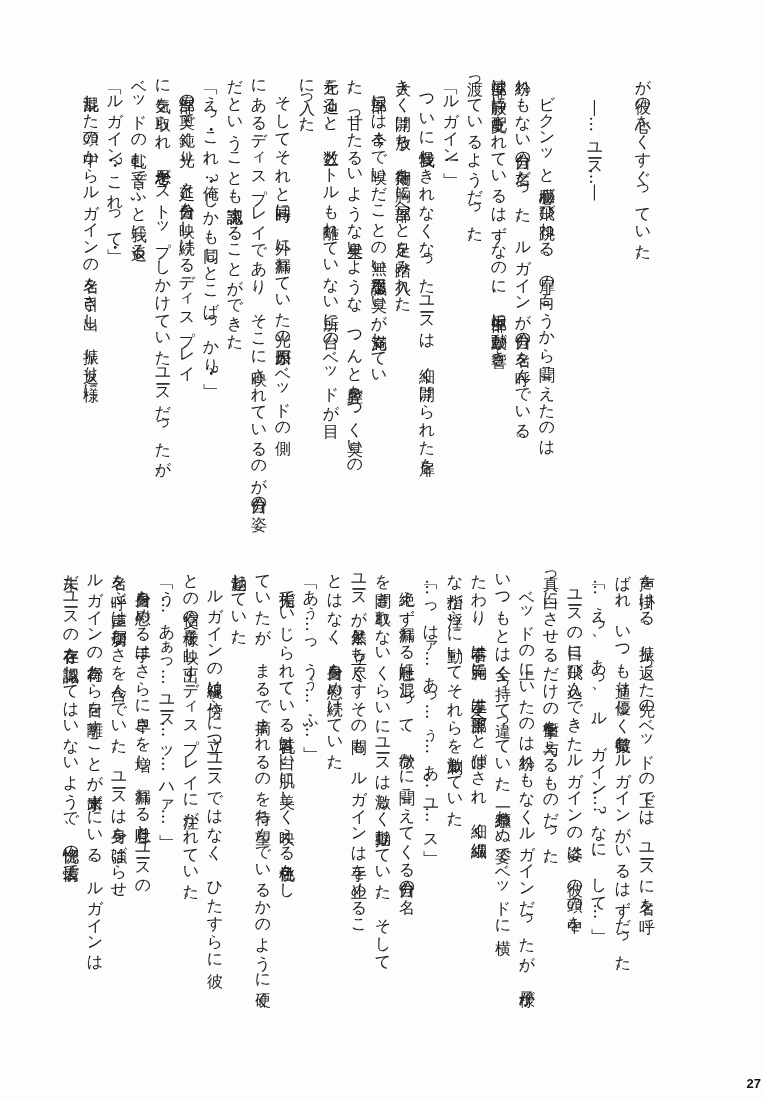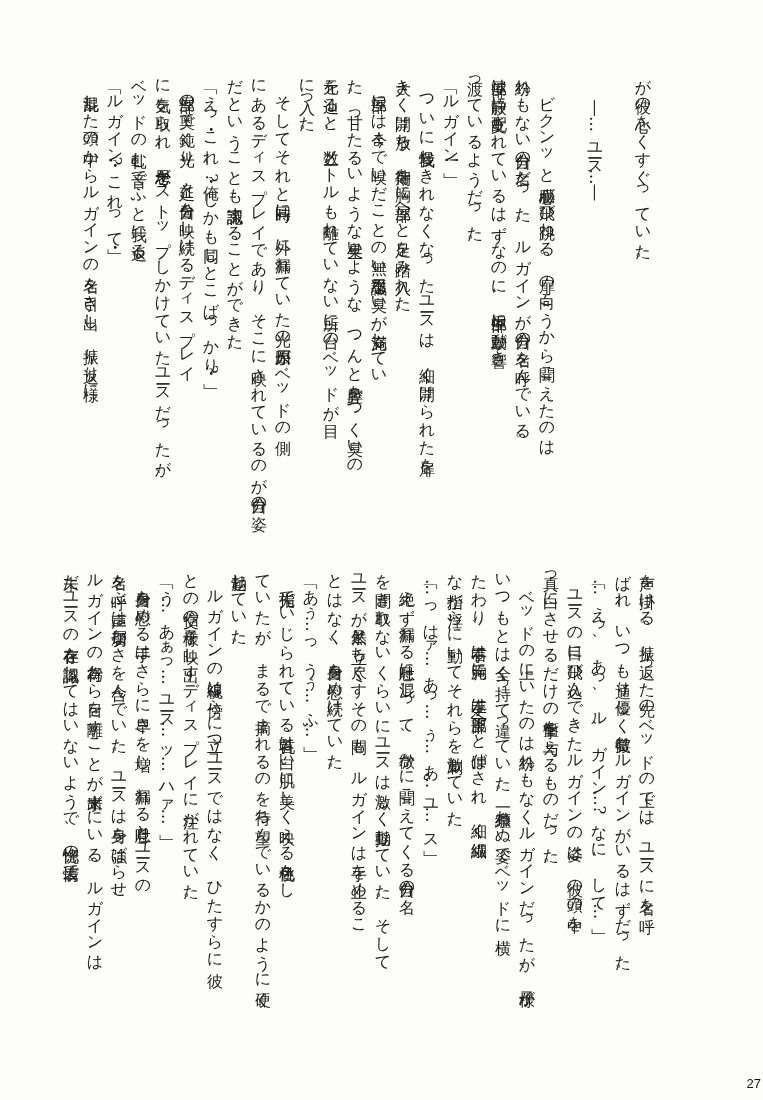--- a/index.html
+++ b/index.html
@@ -24,21 +24,21 @@
     margin:0;padding:0;
     height:100%;
   }
   #top-block{top:68px;right:108px;height:478px;}
   #bottom-block{top:563px;right:104px;height:494px;}
   .page-number{
     position:absolute;
     right:2px;bottom:9px;
     font-family:"Liberation Sans", sans-serif;
     font-size:13px;
-    font-weight:400;
+    font-weight:700;
     color:#111;
     letter-spacing:0;
   }
 </style>
 </head>
 <body>
 
 <div class="page">
   <section class="vblock" id="top-block">
       <p class="line" style="text-indent: 0em;">が彼の心をくすぐっていた。</p>

